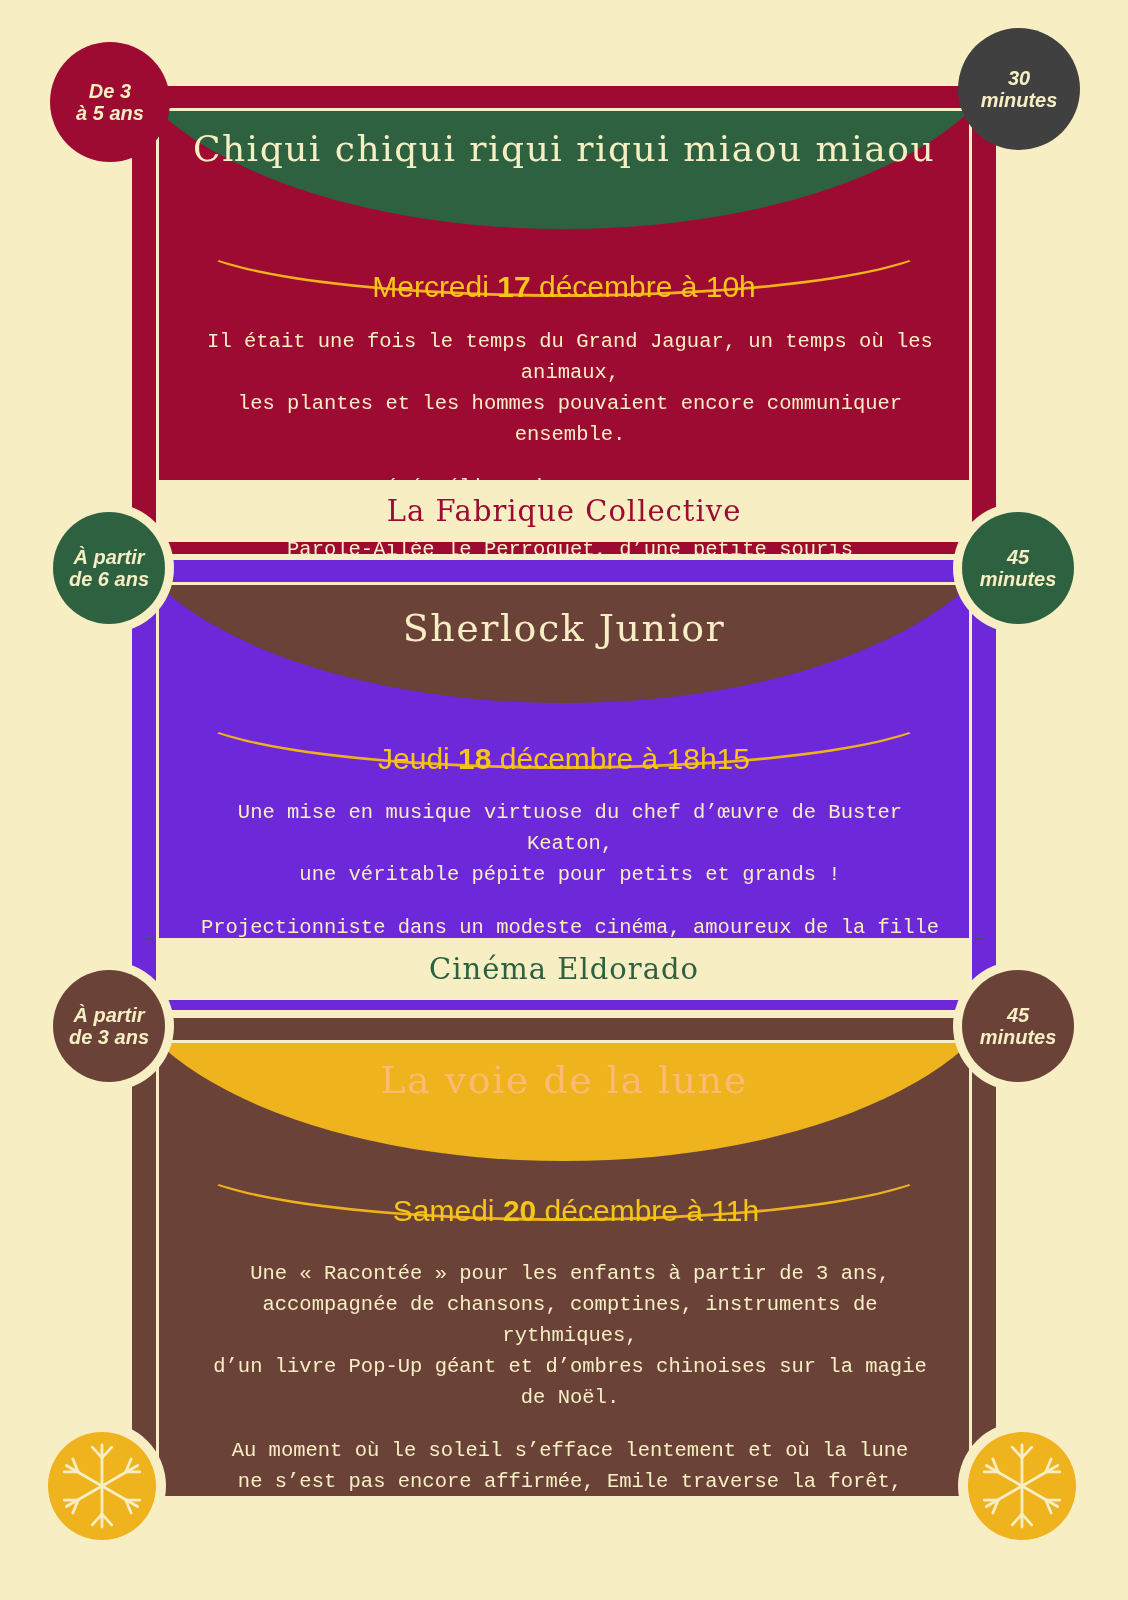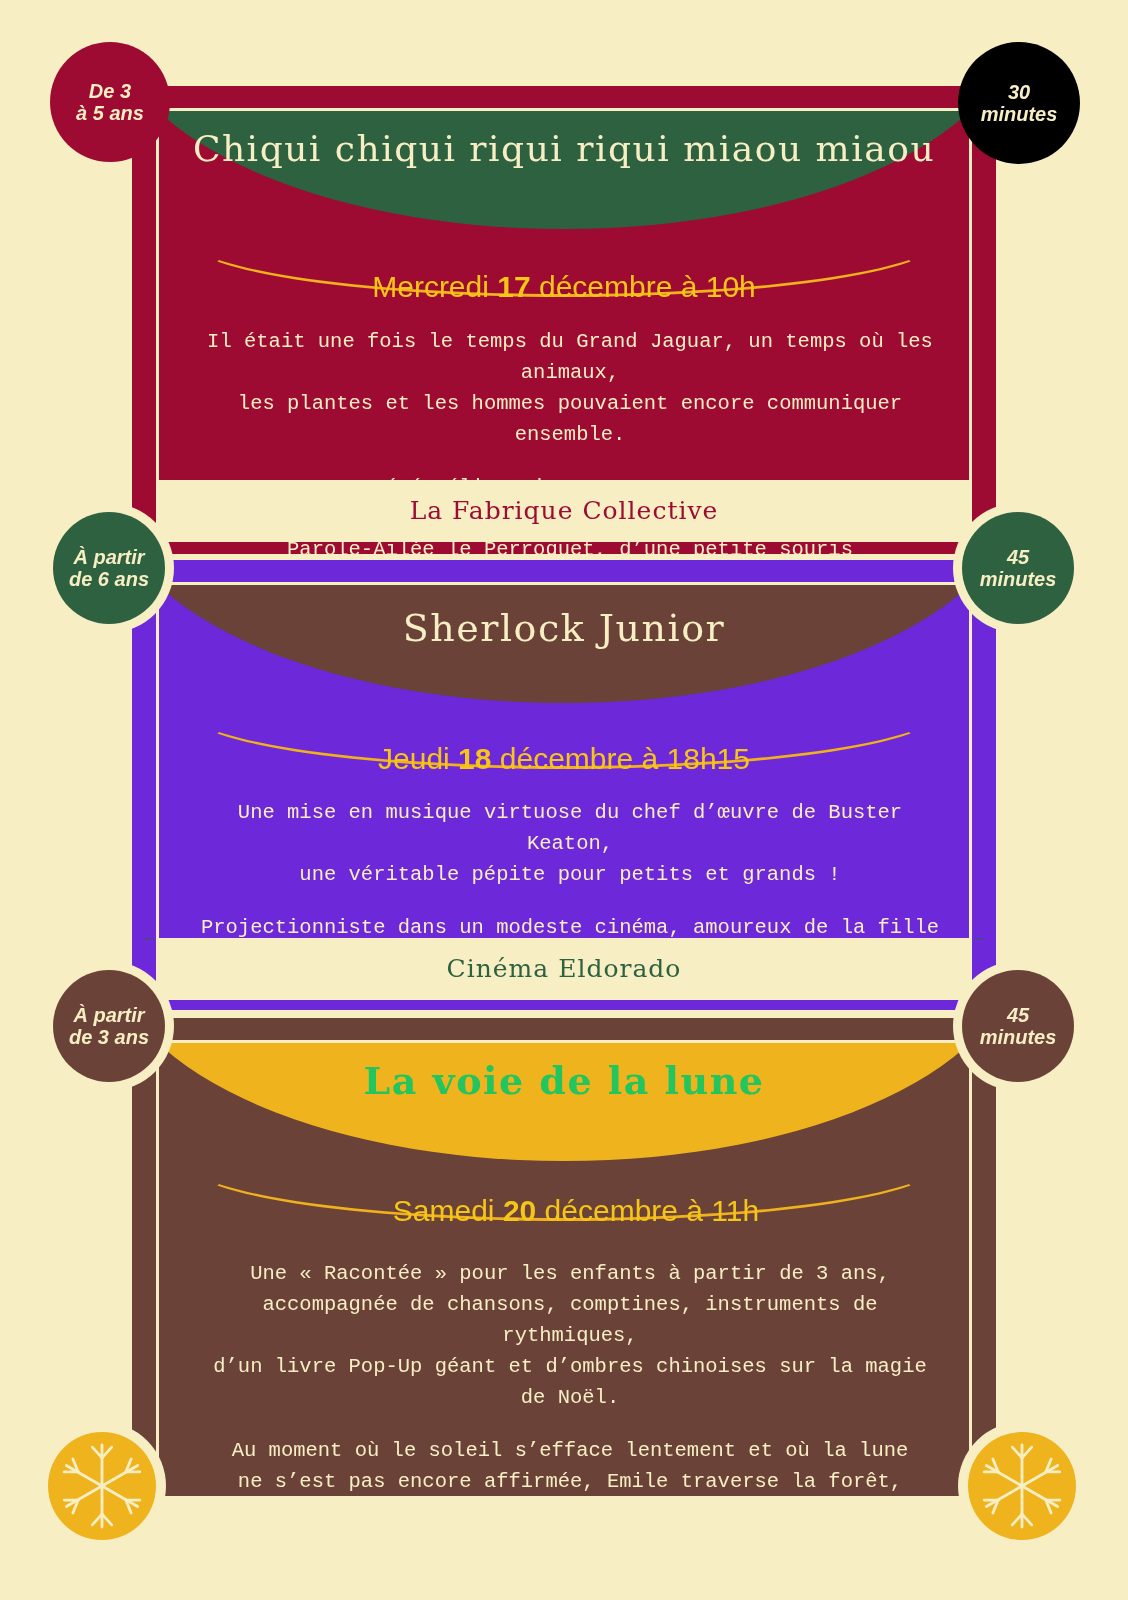--- a/index.html
+++ b/index.html
@@ -80,21 +80,21 @@
   .note{
     color:#f5c518;font-style:italic;font-size:20.5px;margin:0;
   }
 
   
   .ribbon{
     position:absolute;left:24px;right:24px;height:62px;
     background:#f7eec4;
     text-align:center;
     font-family:"DejaVu Serif", serif;
-    font-size:25px;
+    font-size:29px;
     line-height:62px;
     letter-spacing:1px;
   }
   .ribbon .cap{
     position:absolute;top:0;width:26px;height:26px;overflow:hidden;
   }
   .ribbon .cap i{
     position:absolute;width:52px;height:52px;border-radius:50%;
     display:block;
   }
@@ -181,34 +181,34 @@
   </div>
 
   <div class="panel" id="p3" style="top:1018px;height:478px;background:#6b4238;">
     <div class="inner">
       <span class="flare tl"></span>
       <span class="flare tr"></span>
       <div class="arc">
         <div class="bowl" style="background:#eeb31d;"></div>
       </div>
     </div>
-    <div class="title" style="color:#22c55e;top:40px;font-size:38px;font-weight:bold;">La voie de la lune</div>
+    <div class="title" style="color:#fdba74;top:40px;font-size:38px;">La voie de la lune</div>
     <div class="swoosh" style="top:142px;"></div>
     <div class="date" style="top:176px;margin-left:24px;">
       <span>Samedi </span><span class="dd">20</span><span> décembre à 11h</span>
     </div>
     <div class="body-txt" style="top:240px;">
       <p>Une « Racontée » pour les enfants à partir de 3 ans,<br>accompagnée de chansons, comptines, instruments de rythmiques,<br>d’un livre Pop-Up géant et d’ombres chinoises sur la magie de Noël.</p>
       <p>Au moment où le soleil s’efface lentement et où la lune<br>ne s’est pas encore affirmée, Emile traverse la forêt,<br>découvre les empreintes des animaux et les mystères de la nuit…</p>
     </div>
   </div>
 
   <div class="badge" style="left:50px;top:42px;width:120px;height:120px;background:#9e0b32;font-size:20px;">De 3<br>à 5 ans</div>
 
-  <div class="badge" style="left:958px;top:42px;width:122px;height:122px;background:#000000;font-size:20px;">30<br>minutes</div>
+  <div class="badge" style="left:958px;top:28px;width:122px;height:122px;background:#404040;font-size:20px;">30<br>minutes</div>
 
   <div class="badge ring" style="left:53px;top:512px;width:112px;height:112px;background:#2d6140;font-size:20px;">À partir<br>de 6 ans</div>
 
   <div class="badge ring" style="left:962px;top:512px;width:112px;height:112px;background:#2d6140;font-size:20px;">45<br>minutes</div>
 
   <div class="badge ring" style="left:53px;top:970px;width:112px;height:112px;background:#6b4238;font-size:20px;">À partir<br>de 3 ans</div>
 
   <div class="badge ring" style="left:962px;top:970px;width:112px;height:112px;background:#6b4238;font-size:20px;">45<br>minutes</div>
 
   <div class="snow" style="left:48px;top:1432px;width:108px;height:108px;box-shadow:0 0 0 10px #f7eec4;">

